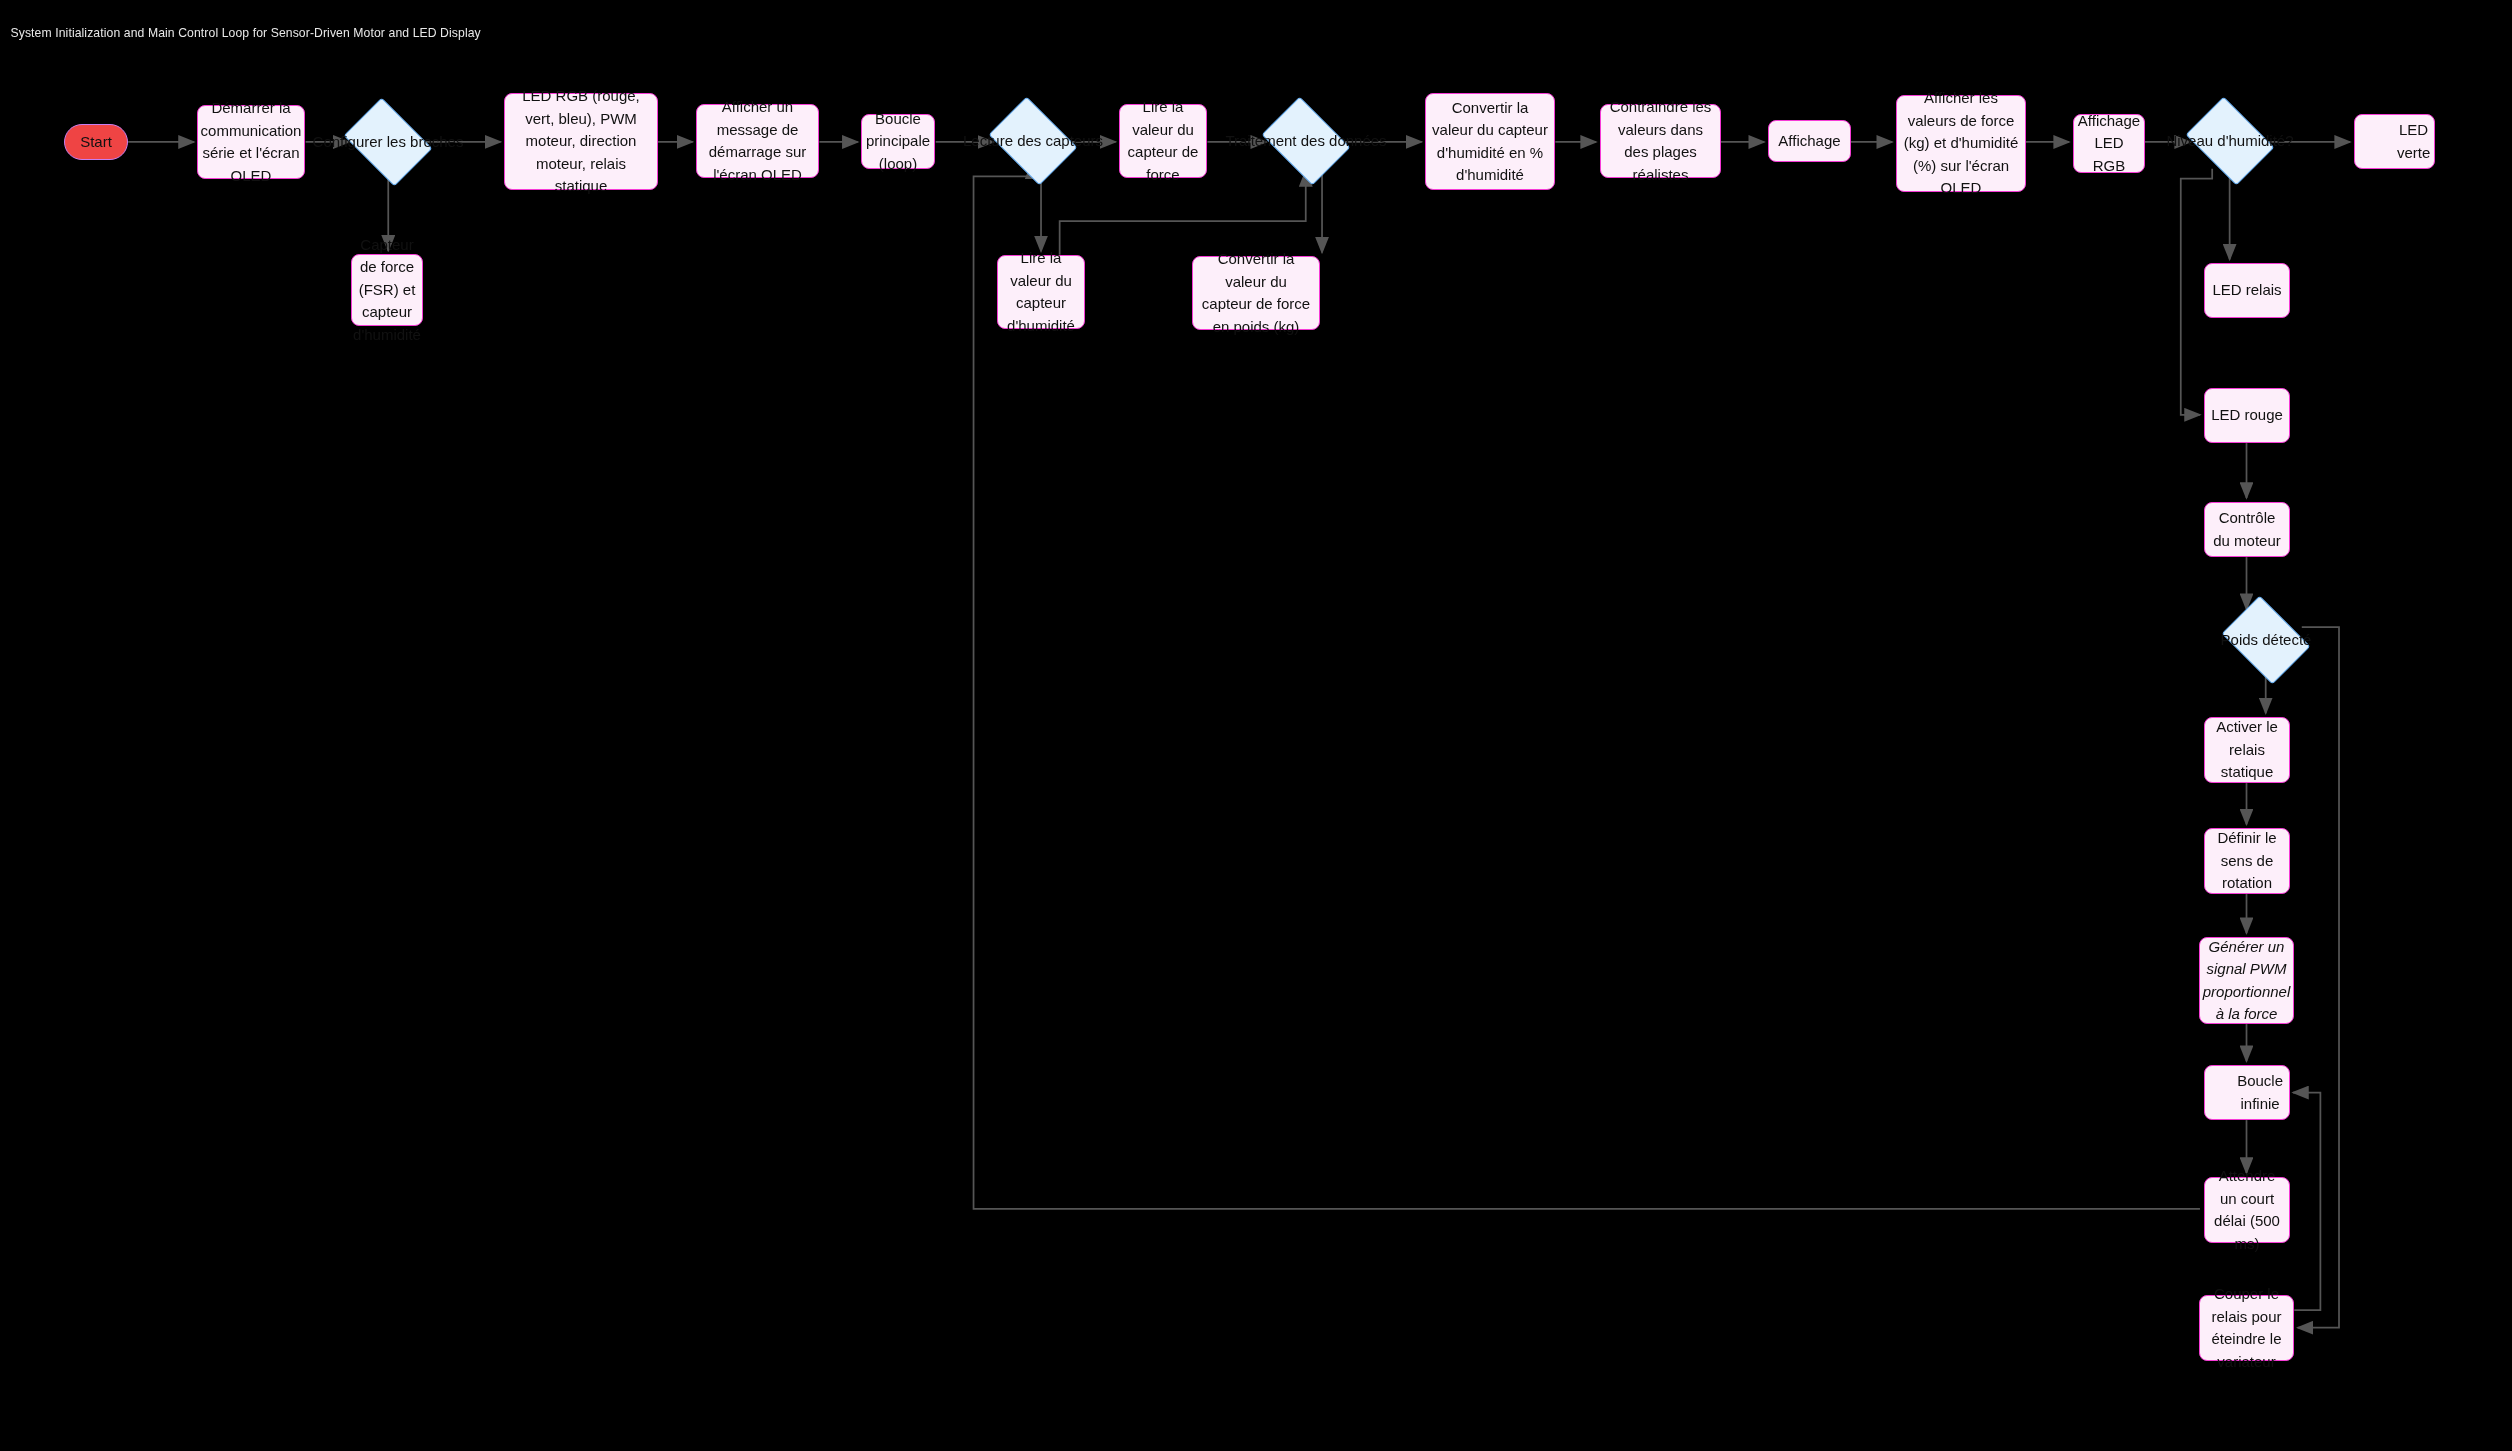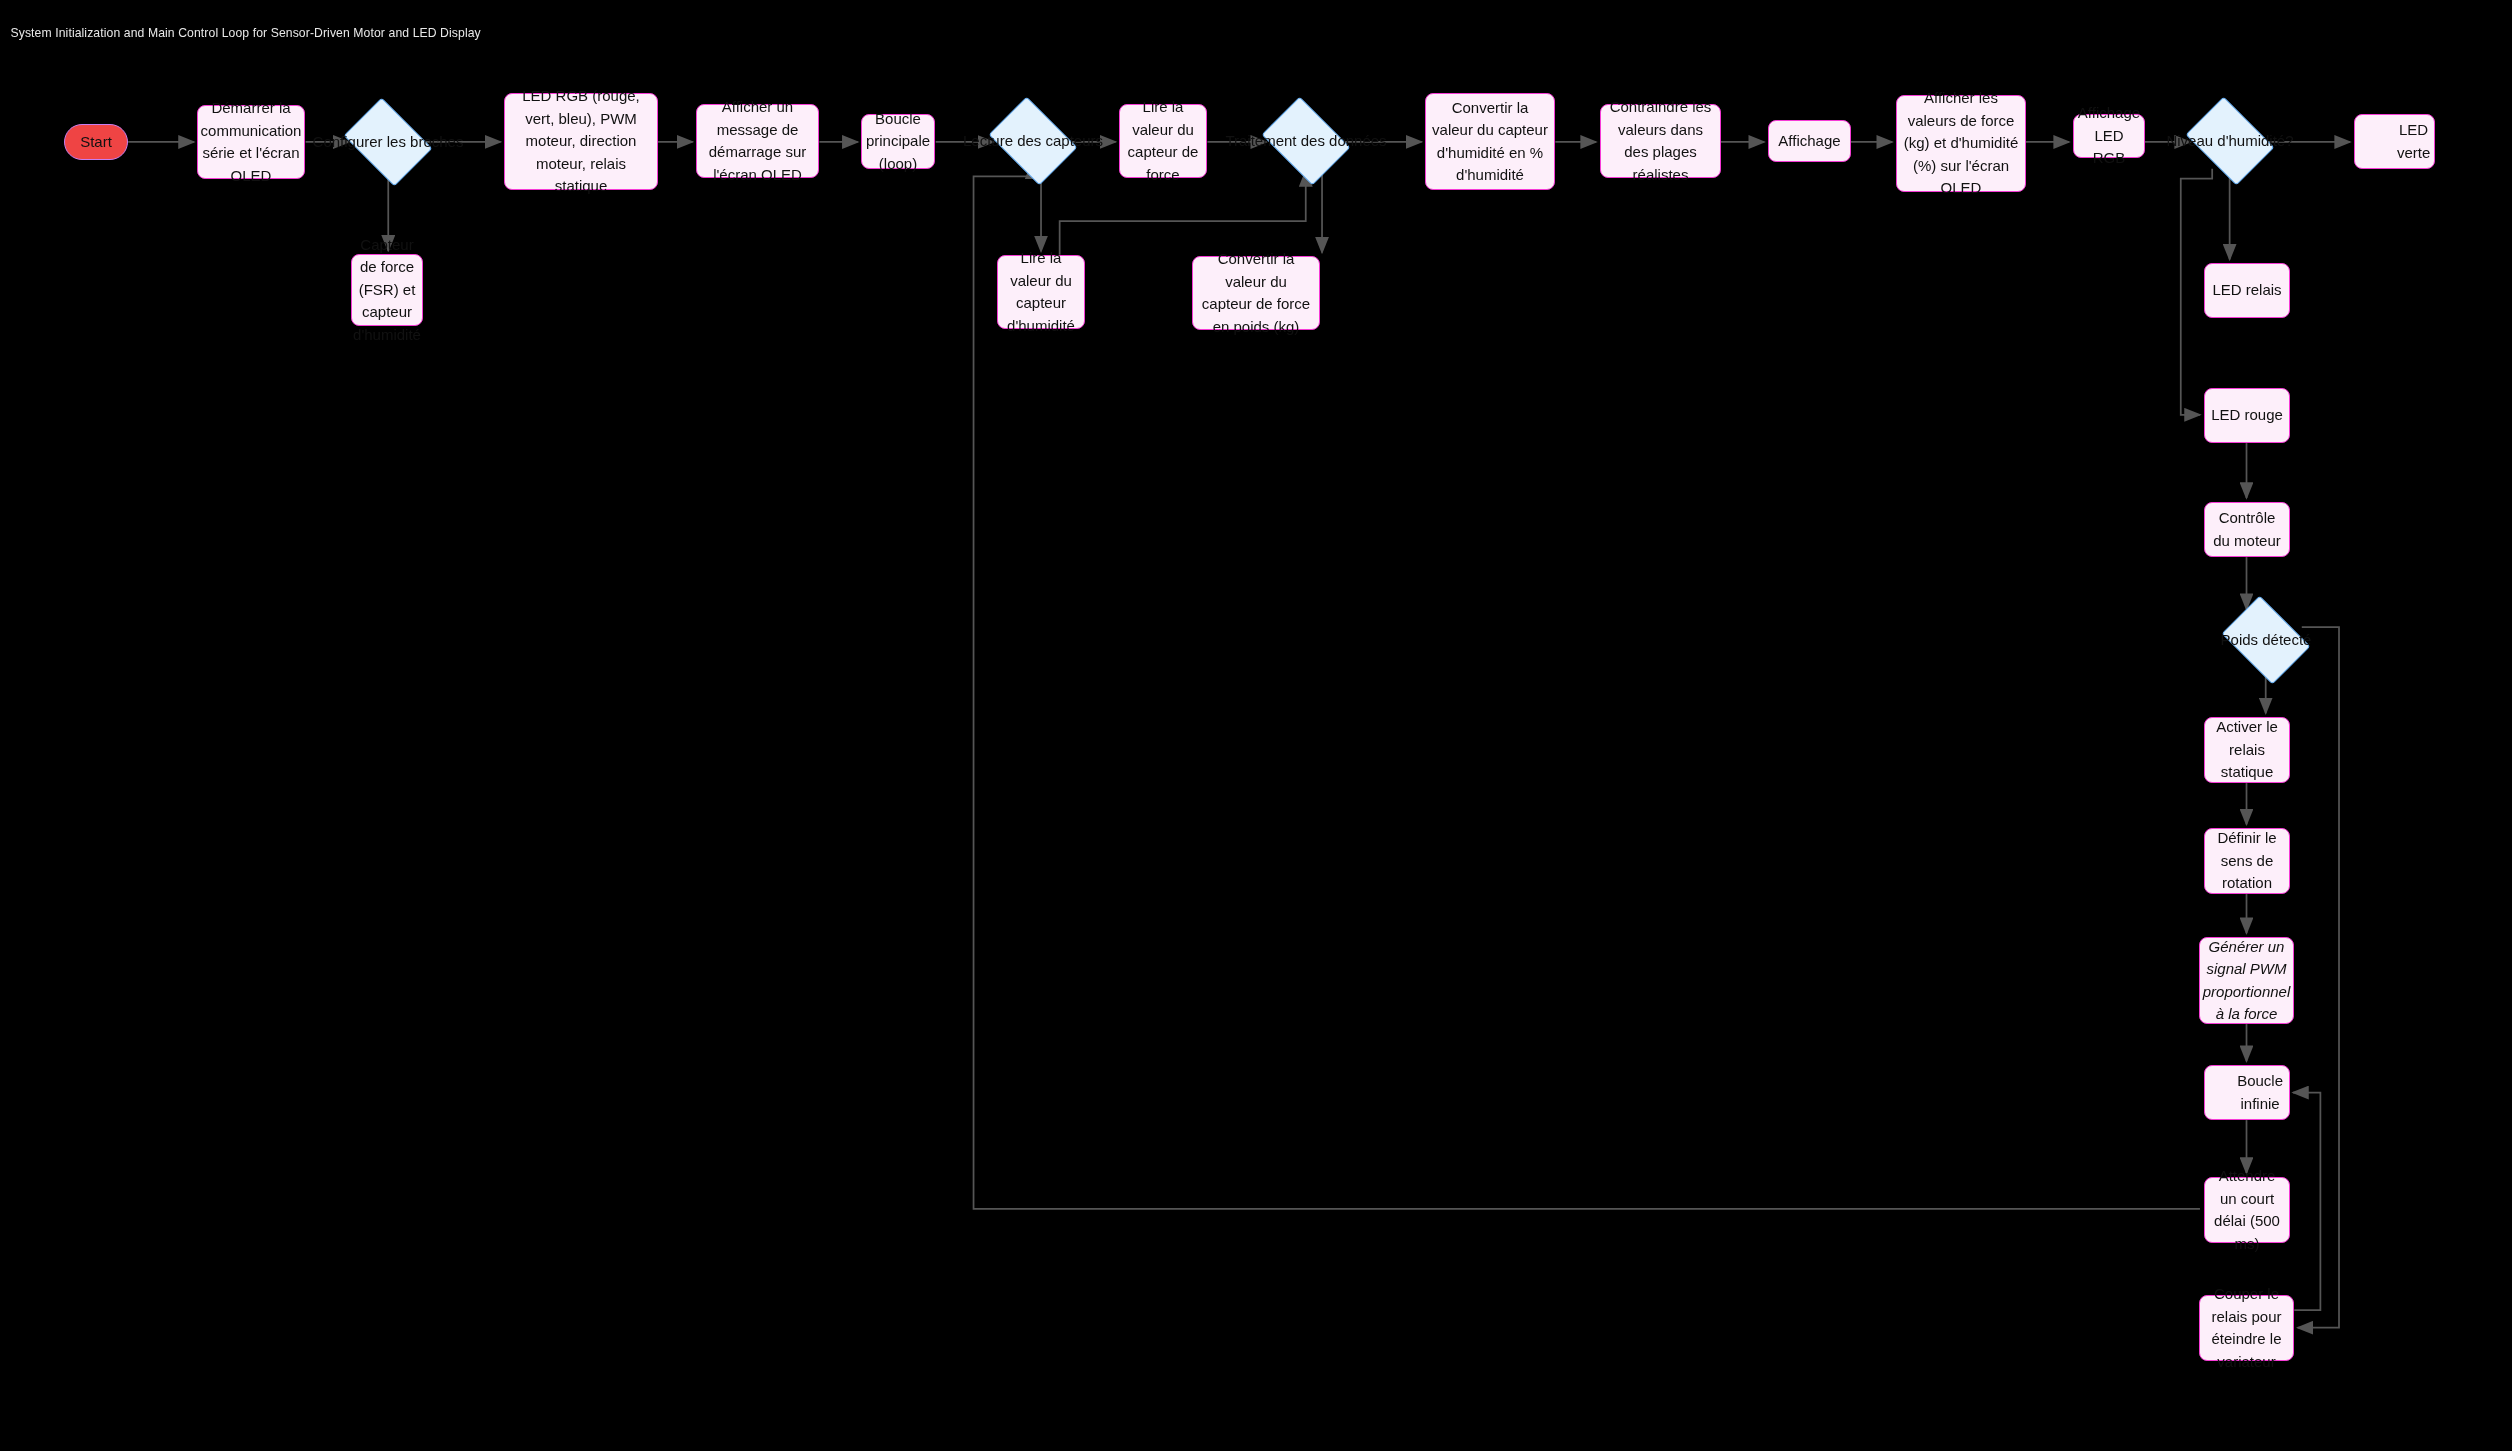--- a/index.html
+++ b/index.html
@@ -126,21 +126,21 @@
 </div>
 
 <div class="node proc" style="left:1768px;top:120px;width:83px;height:42px;">
   <span>Affichage</span>
 </div>
 
 <div class="node proc" style="left:1896px;top:95px;width:130px;height:97px;">
   <span>Afficher les valeurs de force (kg) et d'humidité (%) sur l'écran OLED</span>
 </div>
 
-<div class="node proc" style="left:2073px;top:114px;width:72px;height:44px;justify-content:center;">
+<div class="node proc" style="left:2073px;top:114px;width:72px;height:59px;justify-content:center;">
   <span>Affichage LED RGB</span>
 </div>
 
 <div class="node dec" style="left:2194px;top:114px;width:72px;height:54px;">
   <span class="dshape"></span>
   <span class="dlabel">Niveau d'humidité?</span>
 </div>
 
 <div class="node proc" style="left:2354px;top:114px;width:81px;height:55px;padding-left:44px;">
   <span>LED verte</span>

